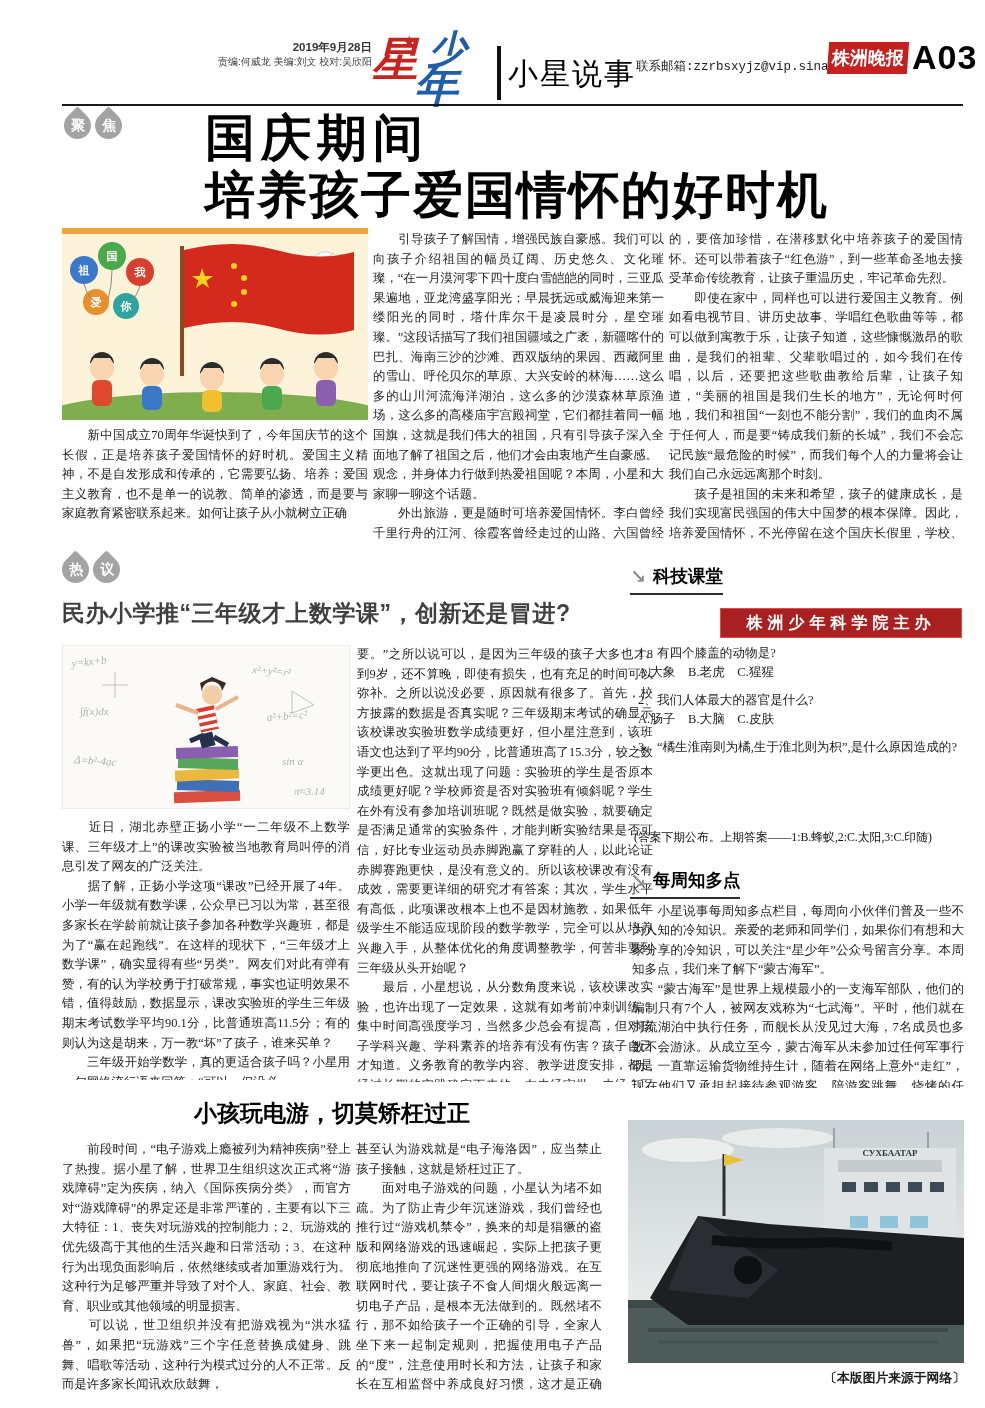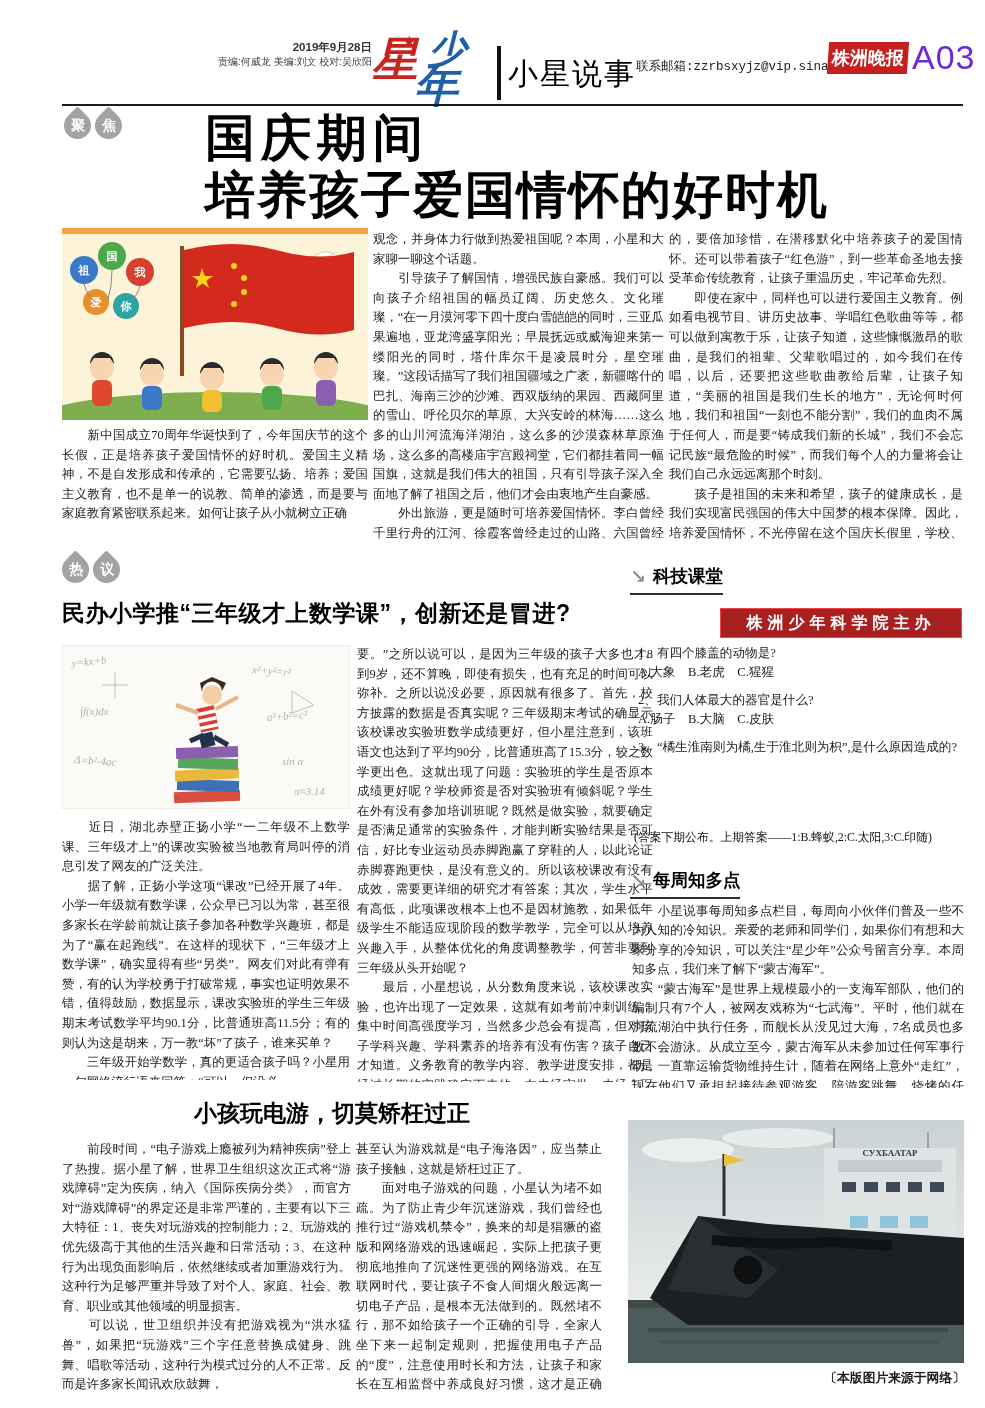--- a/index.html
+++ b/index.html
@@ -20,21 +20,21 @@
   .hdr-divider{left:497px;top:46px;width:4px;height:54px;background:#111;}
   .hdr-section{left:508px;top:54px;font-family:"Liberation Sans","DejaVu Sans",sans-serif;
                font-size:30px;font-weight:400;letter-spacing:2px;color:#000;}
   .hdr-contact{left:636px;top:58px;font-size:12.5px;color:#222;
                font-family:Liberation Mono, monospace;}
   .masthead{left:828px;top:42px;width:80px;height:32px;background:#c51f1f;color:#fff;
             display:flex;align-items:center;justify-content:center;font-weight:900;
             font-size:18px;letter-spacing:0;transform:skewX(-4deg);
             font-family:"Liberation Serif",serif;}
   .pageno{left:912px;top:38px;font-family:"Liberation Sans","DejaVu Sans",sans-serif;
-          font-size:34px;font-weight:normal;color:#6d28d9;letter-spacing:1px;}
+          font-size:34px;font-weight:bold;color:#000000;letter-spacing:1px;}
   .hdr-rule{left:62px;top:104px;width:901px;height:2px;background:#1a1a1a;}
   
   .tagpair{display:flex;gap:4px;}
   .leaf{width:27px;height:27px;background:#a3a3a3;border-radius:50% 6% 50% 50%;
         display:flex;align-items:center;justify-content:center;transform:rotate(-45deg);}
   .leaf span{transform:rotate(45deg);color:#fff;font-weight:bold;font-size:14px;}
   
   .a1-title{left:205px;top:110px;font-family:"Liberation Sans","DejaVu Sans",sans-serif;
             font-weight:900;color:#000;line-height:57px;}
   .a1-title .l1{font-size:50px;letter-spacing:6px;}
@@ -43,21 +43,21 @@
   .body-text{font-size:12.4px;line-height:19.6px;}
   .para{margin:0;text-align:justify;}
   .a1-c1{left:62px;top:426px;width:306px;height:118px;}
   .a1-c2{left:373px;top:230px;width:291px;height:316px;}
   .a1-c3{left:669px;top:230px;width:294px;height:316px;}
   .illust1{left:62px;top:228px;width:306px;height:192px;}
   
   .tag2{left:62px;top:556px;}
   .tag1{left:64px;top:112px;}
   .a2-title{left:62px;top:598px;font-family:"Liberation Sans","DejaVu Sans",sans-serif;
-            font-size:23px;font-weight:900;color:#000000;letter-spacing:0.5px;text-align:center;}
+            font-size:23px;font-weight:900;color:#404040;letter-spacing:0.5px;text-align:center;}
   .illust2{left:62px;top:645px;width:288px;height:164px;}
   .a2-c1{left:62px;top:818px;width:288px;height:262px;}
   .a2-c2{left:357px;top:645px;width:296px;height:437px;}
   
   .side-header{display:inline-flex;align-items:center;gap:7px;border-bottom:2.5px solid #2e2e2e;
                padding-bottom:5px;font-weight:900;font-size:17.5px;color:#000;}
   .arrow-icon{color:#8f8f8f;font-size:19px;font-weight:900;line-height:16px;
               font-family:"DejaVu Sans",sans-serif;}
   .sci-header{left:630px;top:564px;}
   .sci-banner{left:688px;top:608px;width:240px;height:28px;background:#a82020;
@@ -166,22 +166,22 @@
           <path d="M252 136 a12 12 0 0 1 24 0 l-4 -6 -16 0z" fill="#2b2b2b"></path>
         <rect x="254" y="152" width="20" height="26" rx="6" fill="#8a5fb0"></rect>
       </g>
     </svg>
   </div>
 
   <div class="abs colbox body-text a1-c1">
       <p class="para">　　新中国成立70周年华诞快到了，今年国庆节的这个长假，正是培养孩子爱国情怀的好时机。爱国主义精神，不是自发形成和传承的，它需要弘扬、培养；爱国主义教育，也不是单一的说教、简单的渗透，而是要与家庭教育紧密联系起来。如何让孩子从小就树立正确</p>
     </div>
   <div class="abs colbox body-text a1-c2">
+      <p class="para">　　引导孩子了解国情，增强民族自豪感。我们可以向孩子介绍祖国的幅员辽阔、历史悠久、文化璀璨，“在一月漠河零下四十度白雪皑皑的同时，三亚瓜果遍地，亚龙湾盛享阳光；早晨抚远或威海迎来第一缕阳光的同时，塔什库尔干是凌晨时分，星空璀璨。”这段话描写了我们祖国疆域之广袤，新疆喀什的巴扎、海南三沙的沙滩、西双版纳的果园、西藏阿里的雪山、呼伦贝尔的草原、大兴安岭的林海……这么多的山川河流海洋湖泊，这么多的沙漠森林草原渔场，这么多的高楼庙宇宫殿祠堂，它们都挂着同一幅国旗，这就是我们伟大的祖国，只有引导孩子深入全面地了解了祖国之后，他们才会由衷地产生自豪感。</p>
       <p class="para">观念，并身体力行做到热爱祖国呢？本周，小星和大家聊一聊这个话题。</p>
-      <p class="para">　　引导孩子了解国情，增强民族自豪感。我们可以向孩子介绍祖国的幅员辽阔、历史悠久、文化璀璨，“在一月漠河零下四十度白雪皑皑的同时，三亚瓜果遍地，亚龙湾盛享阳光；早晨抚远或威海迎来第一缕阳光的同时，塔什库尔干是凌晨时分，星空璀璨。”这段话描写了我们祖国疆域之广袤，新疆喀什的巴扎、海南三沙的沙滩、西双版纳的果园、西藏阿里的雪山、呼伦贝尔的草原、大兴安岭的林海……这么多的山川河流海洋湖泊，这么多的沙漠森林草原渔场，这么多的高楼庙宇宫殿祠堂，它们都挂着同一幅国旗，这就是我们伟大的祖国，只有引导孩子深入全面地了解了祖国之后，他们才会由衷地产生自豪感。</p>
       <p class="para">　　外出旅游，更是随时可培养爱国情怀。李白曾经千里行舟的江河、徐霞客曾经走过的山路、六国曾经逡巡而不敢前的关隘、霍去病曾经驰骋由缰的草原……循着先人的足迹，在饱览祖国的大好河山的同时，告诉孩子幸福生活是由无数先烈奋斗而来</p>
     </div>
   <div class="abs colbox body-text a1-c3">
       <p class="para">的，要倍加珍惜，在潜移默化中培养孩子的爱国情怀。还可以带着孩子“红色游”，到一些革命圣地去接受革命传统教育，让孩子重温历史，牢记革命先烈。</p>
       <p class="para">　　即使在家中，同样也可以进行爱国主义教育。例如看电视节目、讲历史故事、学唱红色歌曲等等，都可以做到寓教于乐，让孩子知道，这些慷慨激昂的歌曲，是我们的祖辈、父辈歌唱过的，如今我们在传唱，以后，还要把这些歌曲教给后辈，让孩子知道，“美丽的祖国是我们生长的地方”，无论何时何地，我们和祖国“一刻也不能分割”，我们的血肉不属于任何人，而是要“铸成我们新的长城”，我们不会忘记民族“最危险的时候”，而我们每个人的力量将会让我们自己永远远离那个时刻。</p>
       <p class="para">　　孩子是祖国的未来和希望，孩子的健康成长，是我们实现富民强国的伟大中国梦的根本保障。因此，培养爱国情怀，不光停留在这个国庆长假里，学校、老师和家长还要做到真心地付出和持之以恒，将爱国之花植根于每一位少年儿童的心中。</p>
     </div>
 
   <div class="abs tagpair tag2">
     <span class="leaf">

